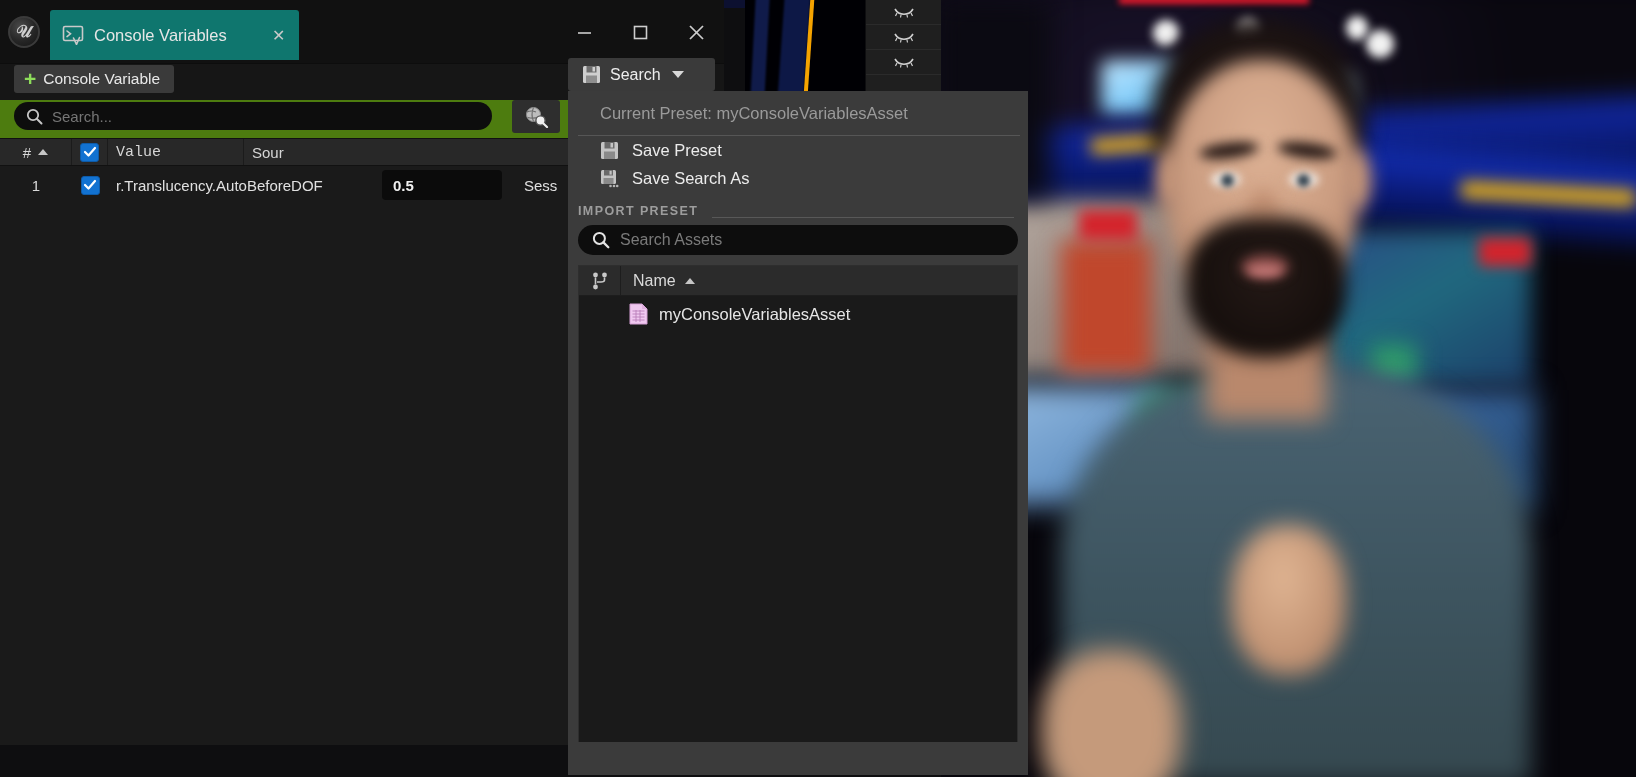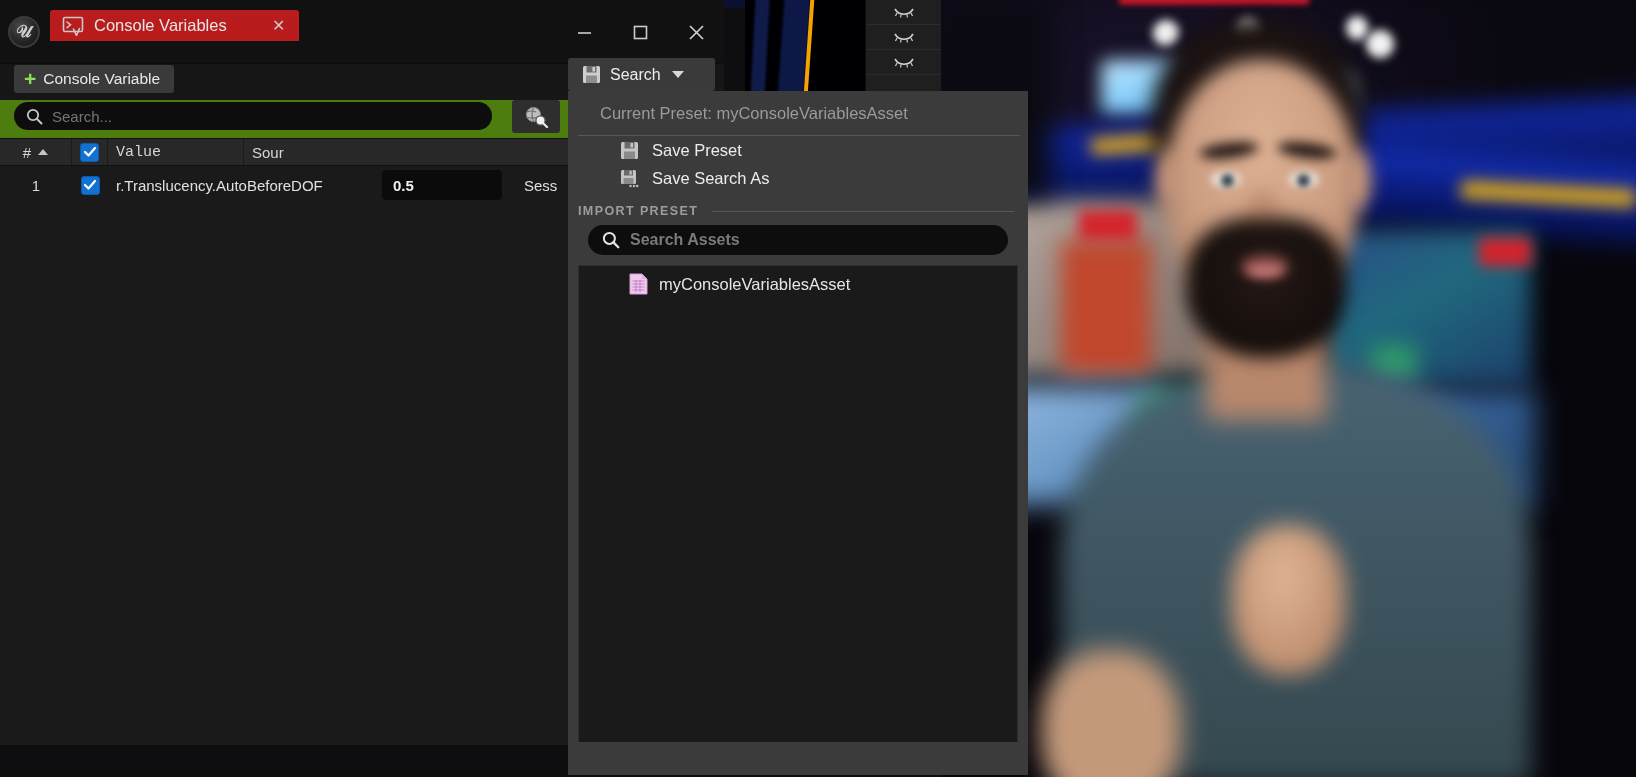--- a/index.html
+++ b/index.html
@@ -132,22 +132,22 @@
   }
   .ue-logo {
     position: absolute; left: 8px; top: 16px; width: 32px; height: 32px;
     border-radius: 50%;
     background: radial-gradient(circle at 38% 32%, #4b4b4b 0%, #262626 55%, #151515 100%);
     border: 2px solid #3b3b3b;
     display: flex; align-items: center; justify-content: center;
     color: #cfcfcf; font-family: "Liberation Serif", serif; font-size: 17px; font-weight: 700;
   }
   .cv-tab {
-    position: absolute; left: 50px; top: 10px; height: 31px; min-width: 225px;
-    background: #b91c1c; border-radius: 3px 3px 0 0;
+    position: absolute; left: 50px; top: 10px; height: 50px; min-width: 225px;
+    background: #0f766e; border-radius: 3px 3px 0 0;
     display: flex; align-items: center; padding: 0 10px 0 12px; gap: 10px;
   }
   .tab-icon { width: 22px; height: 20px; flex: 0 0 auto; }
   .tab-label { color: #e6e6e6; font-size: 16.5px; white-space: nowrap; }
   .tab-close {
     margin-left: 32px; width: 20px; height: 20px; color: #c9c9c9; font-size: 16px;
     display: flex; align-items: center; justify-content: center; cursor: pointer;
   }
   .win-ctrls { position: absolute; right: 0; top: 0; height: 64px; display: flex; }
   .win-btn {
@@ -227,30 +227,30 @@
   .presets-menu {
     position: absolute; left: 568px; top: 91px; width: 460px; height: 684px;
     background: #3b3b3b; z-index: 5; overflow: hidden;
   }
   .pm-current {
     height: 44px; display: flex; align-items: center; padding-left: 26px;
     color: #9a9a9a; font-size: 16.5px; white-space: nowrap; margin-left: 6px;
   }
   .pm-sep { height: 1px; background: #565656; margin: 0 8px 0 10px; }
   .pm-item {
-    height: 28px; display: flex; align-items: center; gap: 13px; padding-left: 52px;
+    height: 28px; display: flex; align-items: center; gap: 13px; padding-left: 32px;
     color: #ececec; font-size: 16.5px; cursor: pointer;
   }
   .pm-item:first-of-type { margin-top: 12px; }
   .pm-section {
-    display: flex; align-items: center; gap: 14px; padding: 12px 14px 7px 10px;
+    display: flex; align-items: flex-end; gap: 14px; padding: 12px 14px 7px 10px;
   }
   .pm-section-label { color: #9d9d9d; font-size: 12.5px; letter-spacing: 1.4px; font-weight: 600; }
   .pm-section-line { flex: 1; height: 1px; background: #585858; }
-  .pm-searchwrap { padding: 0 20px; font-weight: bold; }
+  .pm-searchwrap { padding: 0 10px; }
   .pm-search {
     height: 30px; background: #0d0d0d; border-radius: 15px;
     display: flex; align-items: center; gap: 10px; padding: 0 14px;
   }
   .pm-search .ph { color: #7a7a7a; font-size: 16px; }
   .pm-assets {
     margin: 10px 10px 0 10px; height: 477px; background: #1a1a1a;
     border: 1px solid #2e2e2e; border-bottom: none; overflow: hidden;
   }
   .pm-assets-head { display: flex; height: 30px; background: #2b2b2b; border-bottom: 1px solid #1d1d1d; }
@@ -484,20 +484,34 @@
       <div class="pm-search">
         <svg width="18" height="18" viewBox="0 0 18 18">
           <circle cx="7.4" cy="7.4" r="5.5" fill="none" stroke="#e3e3e3" stroke-width="2"></circle>
           <line x1="11.4" y1="11.4" x2="16.3" y2="16.3" stroke="#e3e3e3" stroke-width="2.3" stroke-linecap="round"></line>
         </svg>
         <span class="ph">Search Assets</span>
       </div>
     </div>
 
     <div class="pm-assets">
+      <div class="pm-assets-head">
+        <div class="pm-ah-icon">
+          <svg width="18" height="20" viewBox="0 0 18 20">
+            <circle cx="4.5" cy="4" r="2.4" fill="#c9c9c9"></circle>
+            <circle cx="13.5" cy="4" r="2.4" fill="#c9c9c9"></circle>
+            <circle cx="4.5" cy="16" r="2.4" fill="#c9c9c9"></circle>
+            <path d="M4.5 6.4 L4.5 13.6 M13.5 6.4 L13.5 9 Q13.5 11 10 11 L6 11" stroke="#c9c9c9" stroke-width="1.6" fill="none"></path>
+          </svg>
+        </div>
+        <div class="pm-ah-name">
+          <span>Name</span>
+          <span class="sort-arrow"></span>
+        </div>
+      </div>
 
       <div class="pm-asset-row">
         <svg class="asset-icon" viewBox="0 0 19 22">
           <path d="M1 1 H13 L18 6 V21 H1 Z" fill="#f0c8f0" stroke="#d49fd4" stroke-width="1"></path>
           <path d="M13 1 V6 H18" fill="#e0b0e0"></path>
           <g stroke="#b97fb9" stroke-width="0.9">
             <line x1="3.5" y1="8" x2="15.5" y2="8"></line>
             <line x1="3.5" y1="11" x2="15.5" y2="11"></line>
             <line x1="3.5" y1="14" x2="15.5" y2="14"></line>
             <line x1="3.5" y1="17" x2="15.5" y2="17"></line>

